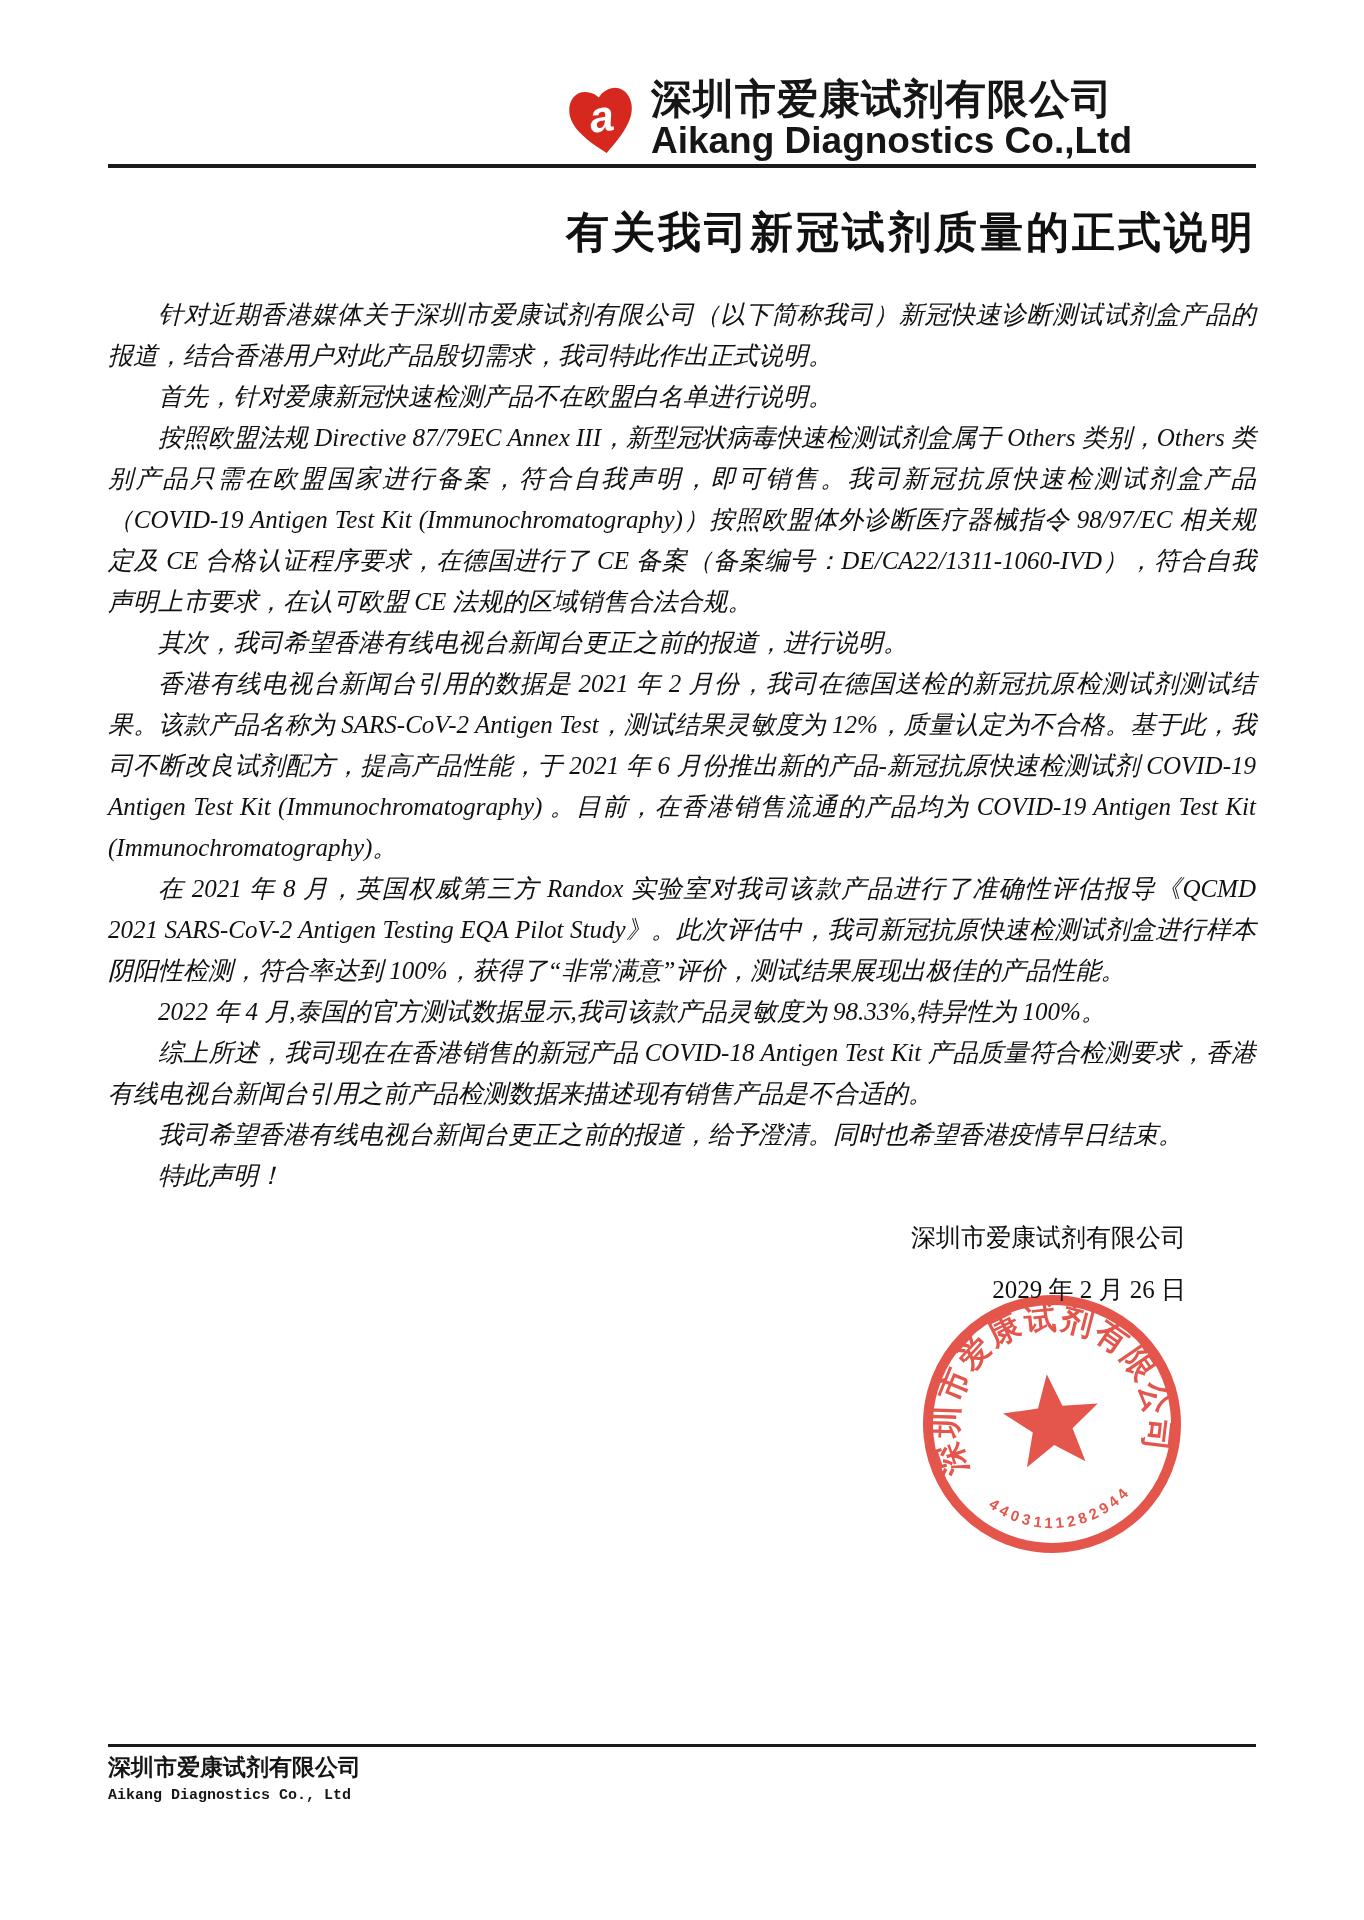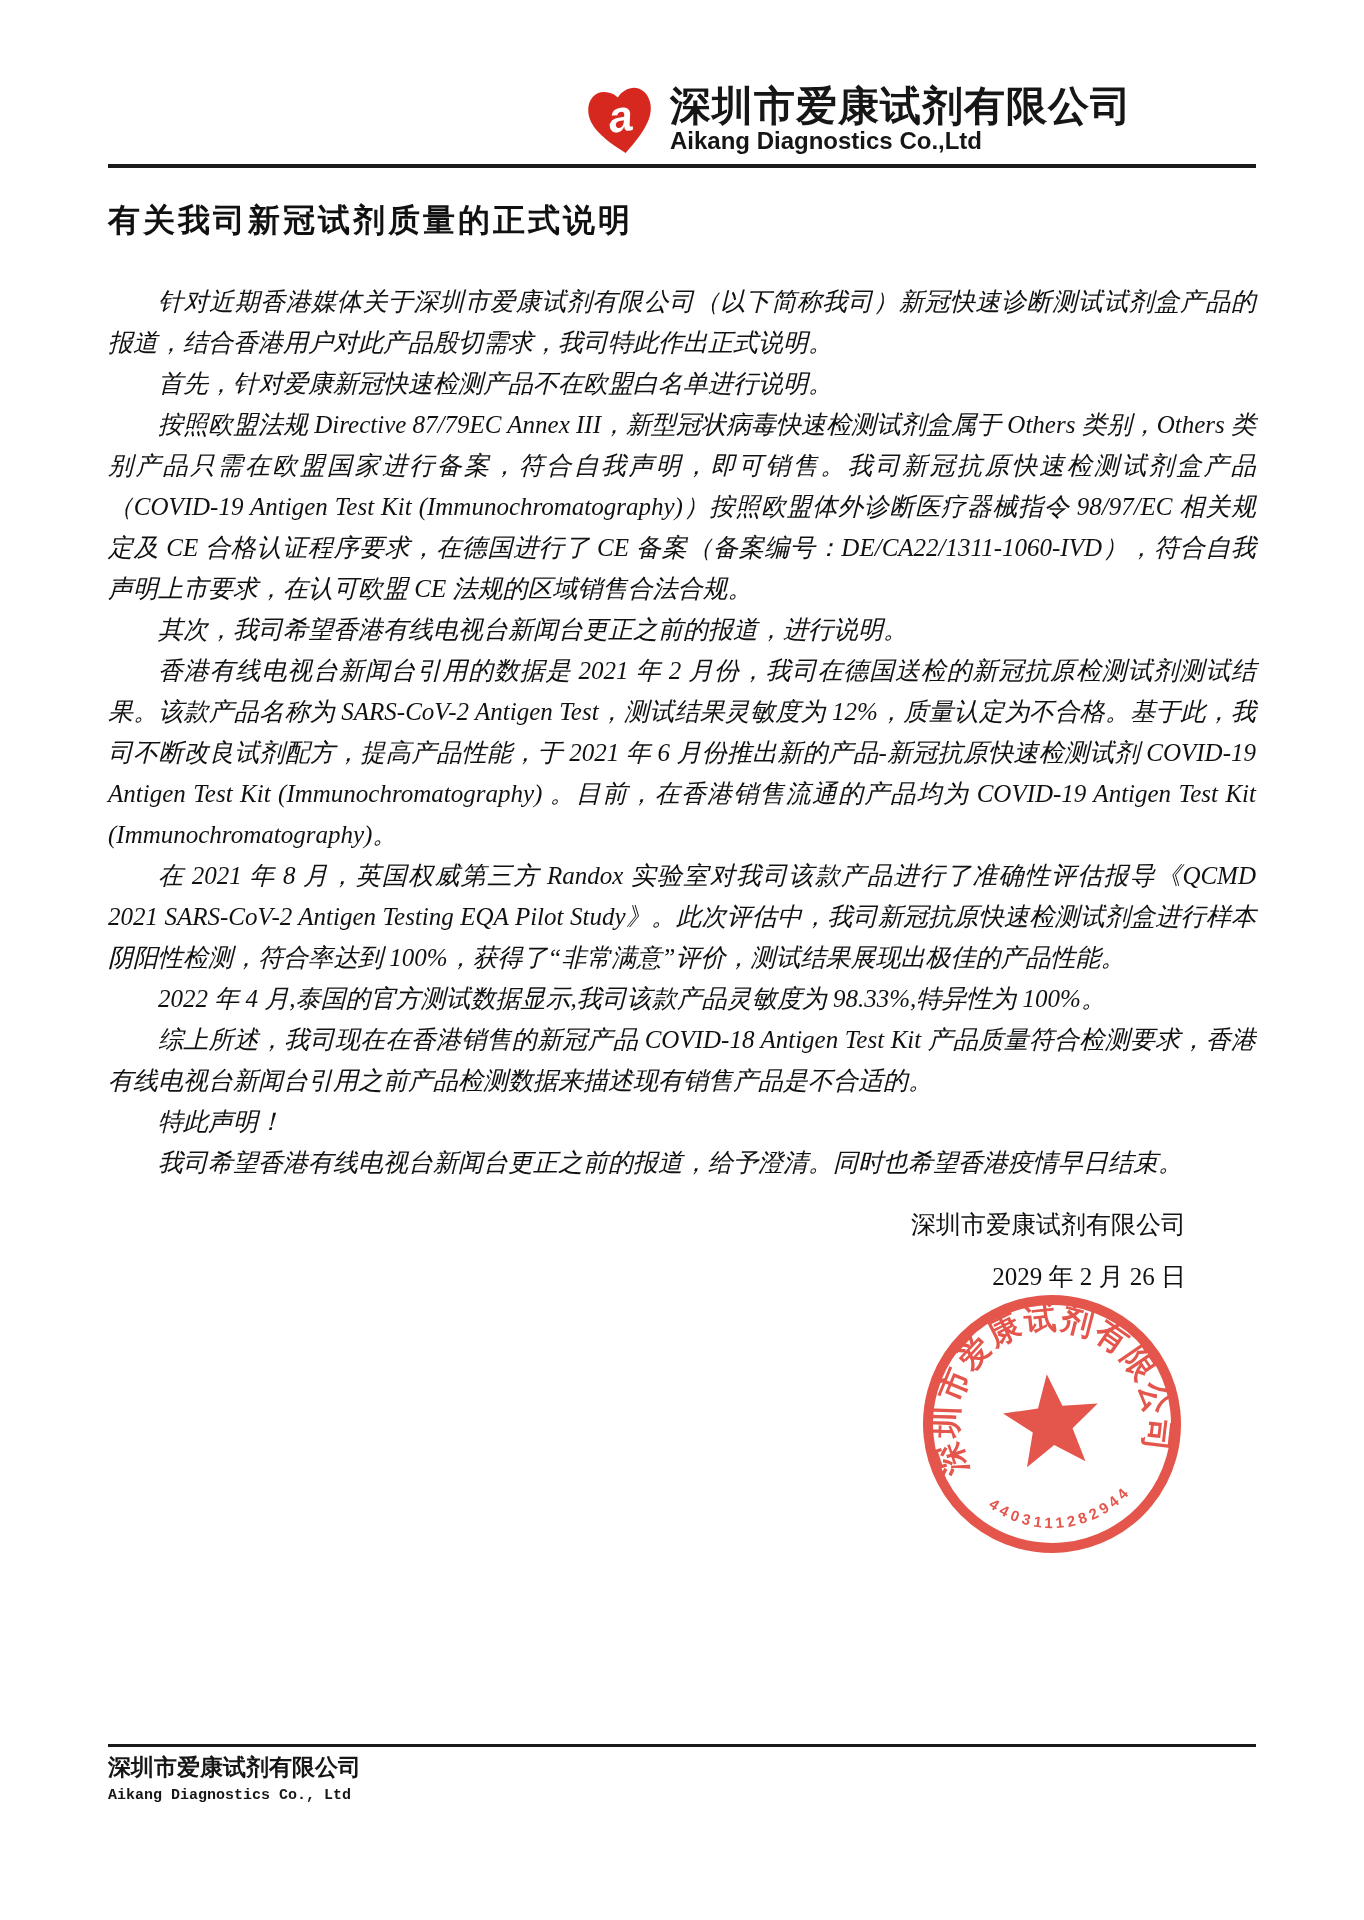--- a/index.html
+++ b/index.html
@@ -25,40 +25,40 @@
     display:flex; align-items:center; gap:10px;
   }
   .logo{width:78px;height:86px;flex:0 0 auto;}
   .header-names{display:flex;flex-direction:column;line-height:1;}
   .header-cn{
     font-family:"Liberation Sans","DejaVu Sans",sans-serif;
     font-weight:bold;font-size:41px;letter-spacing:1px;color:#161616;
   }
   .header-en{
     font-family:"Liberation Sans","DejaVu Sans",sans-serif;
-    font-weight:bold;font-size:24px;letter-spacing:0px;color:#161616;margin-top:2px;
+    font-weight:bold;font-size:37px;letter-spacing:0px;color:#161616;margin-top:2px;
   }
   .header-rule{
     position:absolute;
     left:108px; top:164px;
     width:1148px; height:4px;
     background:#1a1a1a;
   }
   
   .content{
     position:absolute;
     left:108px; top:186px;
     width:1148px;
   }
   .doc-title{
-    text-align:left;
-    font-size:32px;
+    text-align:right;
+    font-size:43px;
     font-weight:bold;
     letter-spacing:3px;
-    margin:3px 0 30px 0;
+    margin:16px 0 30px 0;
     line-height:62px;
   }
   .body-text p{
     margin:0;
     font-size:25px;
     line-height:41px;
     text-align:justify;
     text-indent:2em;
     word-break:break-word;
     font-style:italic;
@@ -124,22 +124,22 @@
     <h1 class="doc-title">有关我司新冠试剂质量的正式说明</h1>
     <div class="body-text">
       <p>针对近期香港媒体关于深圳市爱康试剂有限公司（以下简称我司）新冠快速诊断测试试剂盒产品的报道，结合香港用户对此产品殷切需求，我司特此作出正式说明。</p>
       <p>首先，针对爱康新冠快速检测产品不在欧盟白名单进行说明。</p>
       <p>按照欧盟法规 Directive 87/79EC Annex III，新型冠状病毒快速检测试剂盒属于 Others 类别，Others 类别产品只需在欧盟国家进行备案，符合自我声明，即可销售。我司新冠抗原快速检测试剂盒产品（COVID-19 Antigen Test Kit (Immunochromatography)）按照欧盟体外诊断医疗器械指令 98/97/EC 相关规定及 CE 合格认证程序要求，在德国进行了 CE 备案（备案编号：DE/CA22/1311-1060-IVD），符合自我声明上市要求，在认可欧盟 CE 法规的区域销售合法合规。</p>
       <p>其次，我司希望香港有线电视台新闻台更正之前的报道，进行说明。</p>
       <p>香港有线电视台新闻台引用的数据是 2021 年 2 月份，我司在德国送检的新冠抗原检测试剂测试结果。该款产品名称为 SARS-CoV-2 Antigen Test，测试结果灵敏度为 12%，质量认定为不合格。基于此，我司不断改良试剂配方，提高产品性能，于 2021 年 6 月份推出新的产品-新冠抗原快速检测试剂 COVID-19 Antigen Test Kit (Immunochromatography) 。目前，在香港销售流通的产品均为 COVID-19 Antigen Test Kit (Immunochromatography)。</p>
       <p>在 2021 年 8 月，英国权威第三方 Randox 实验室对我司该款产品进行了准确性评估报导《QCMD 2021 SARS-CoV-2 Antigen Testing EQA Pilot Study》。此次评估中，我司新冠抗原快速检测试剂盒进行样本阴阳性检测，符合率达到 100%，获得了“非常满意”评价，测试结果展现出极佳的产品性能。</p>
       <p>2022 年 4 月,泰国的官方测试数据显示,我司该款产品灵敏度为 98.33%,特异性为 100%。</p>
       <p>综上所述，我司现在在香港销售的新冠产品 COVID-18 Antigen Test Kit 产品质量符合检测要求，香港有线电视台新闻台引用之前产品检测数据来描述现有销售产品是不合适的。</p>
+      <p>我司希望香港有线电视台新闻台更正之前的报道，给予澄清。同时也希望香港疫情早日结束。</p>
       <p>特此声明！</p>
-      <p>我司希望香港有线电视台新闻台更正之前的报道，给予澄清。同时也希望香港疫情早日结束。</p>
     </div>
 
     <div class="signature">
       <div>深圳市爱康试剂有限公司</div>
       <div>2029 年 2 月 26 日</div>
     </div>
   </div>
 
   <svg class="seal" viewBox="0 0 272 272">
     <g transform="rotate(-6 136 136)">

